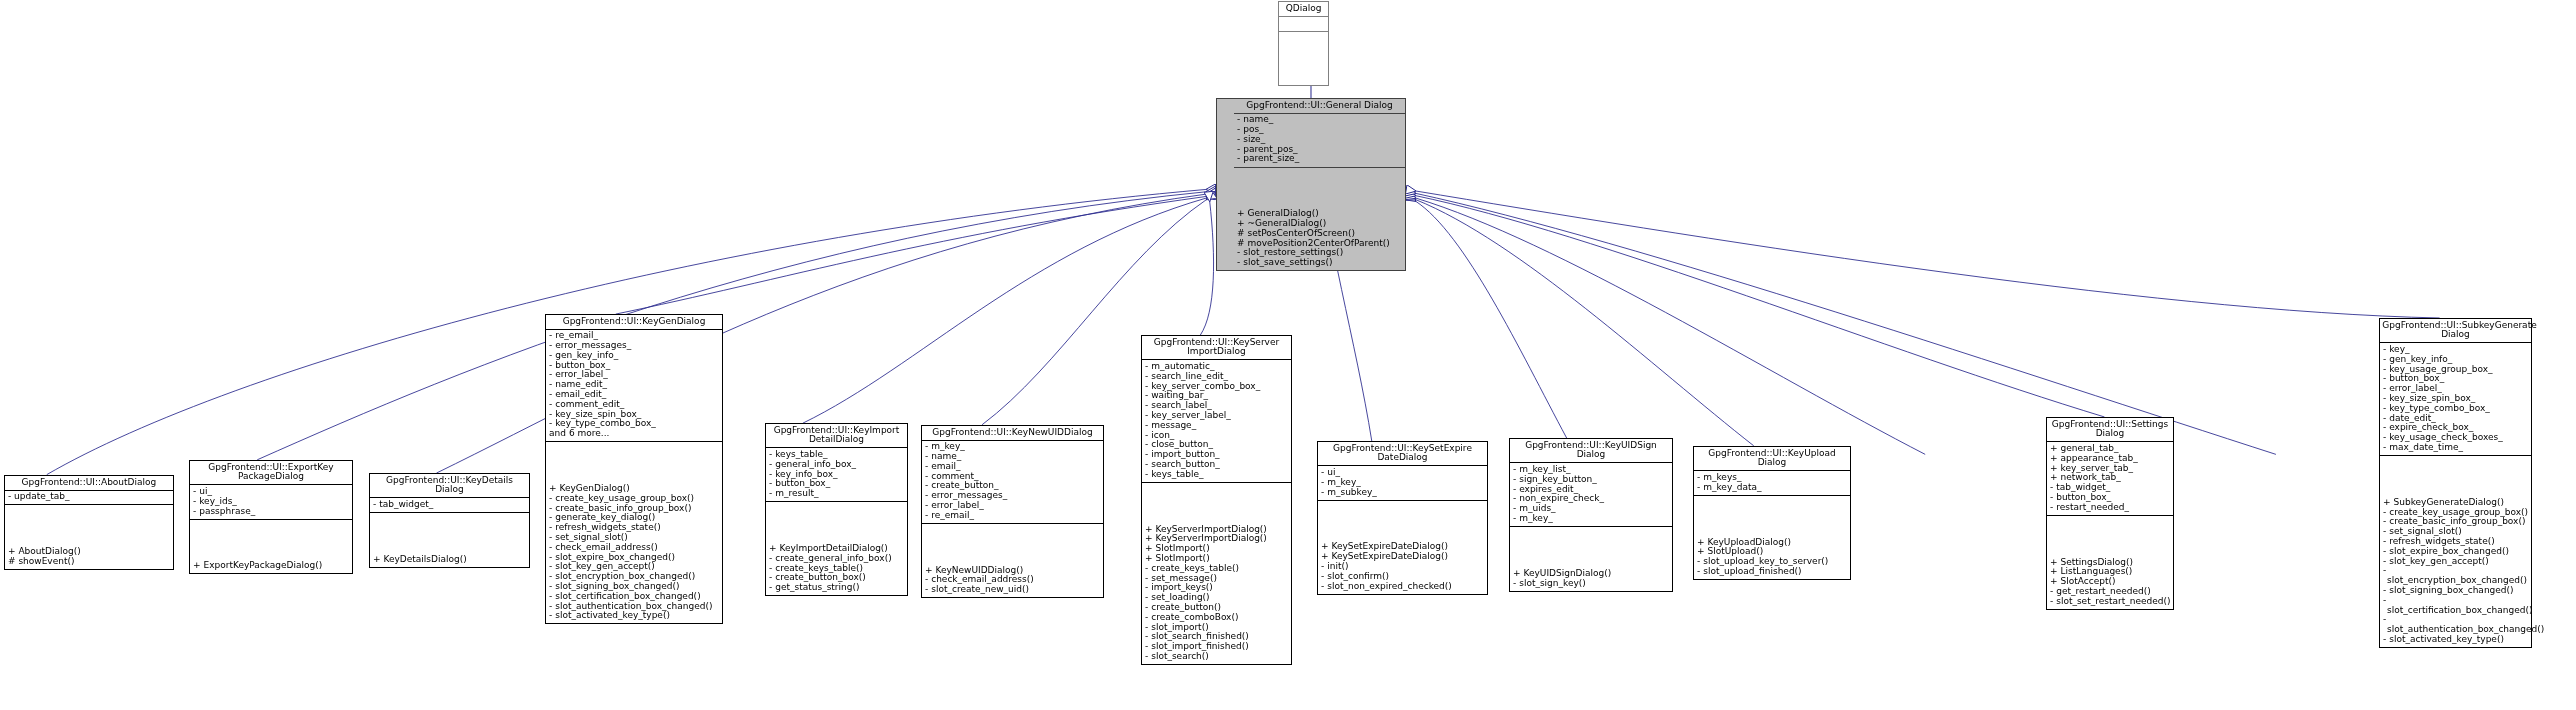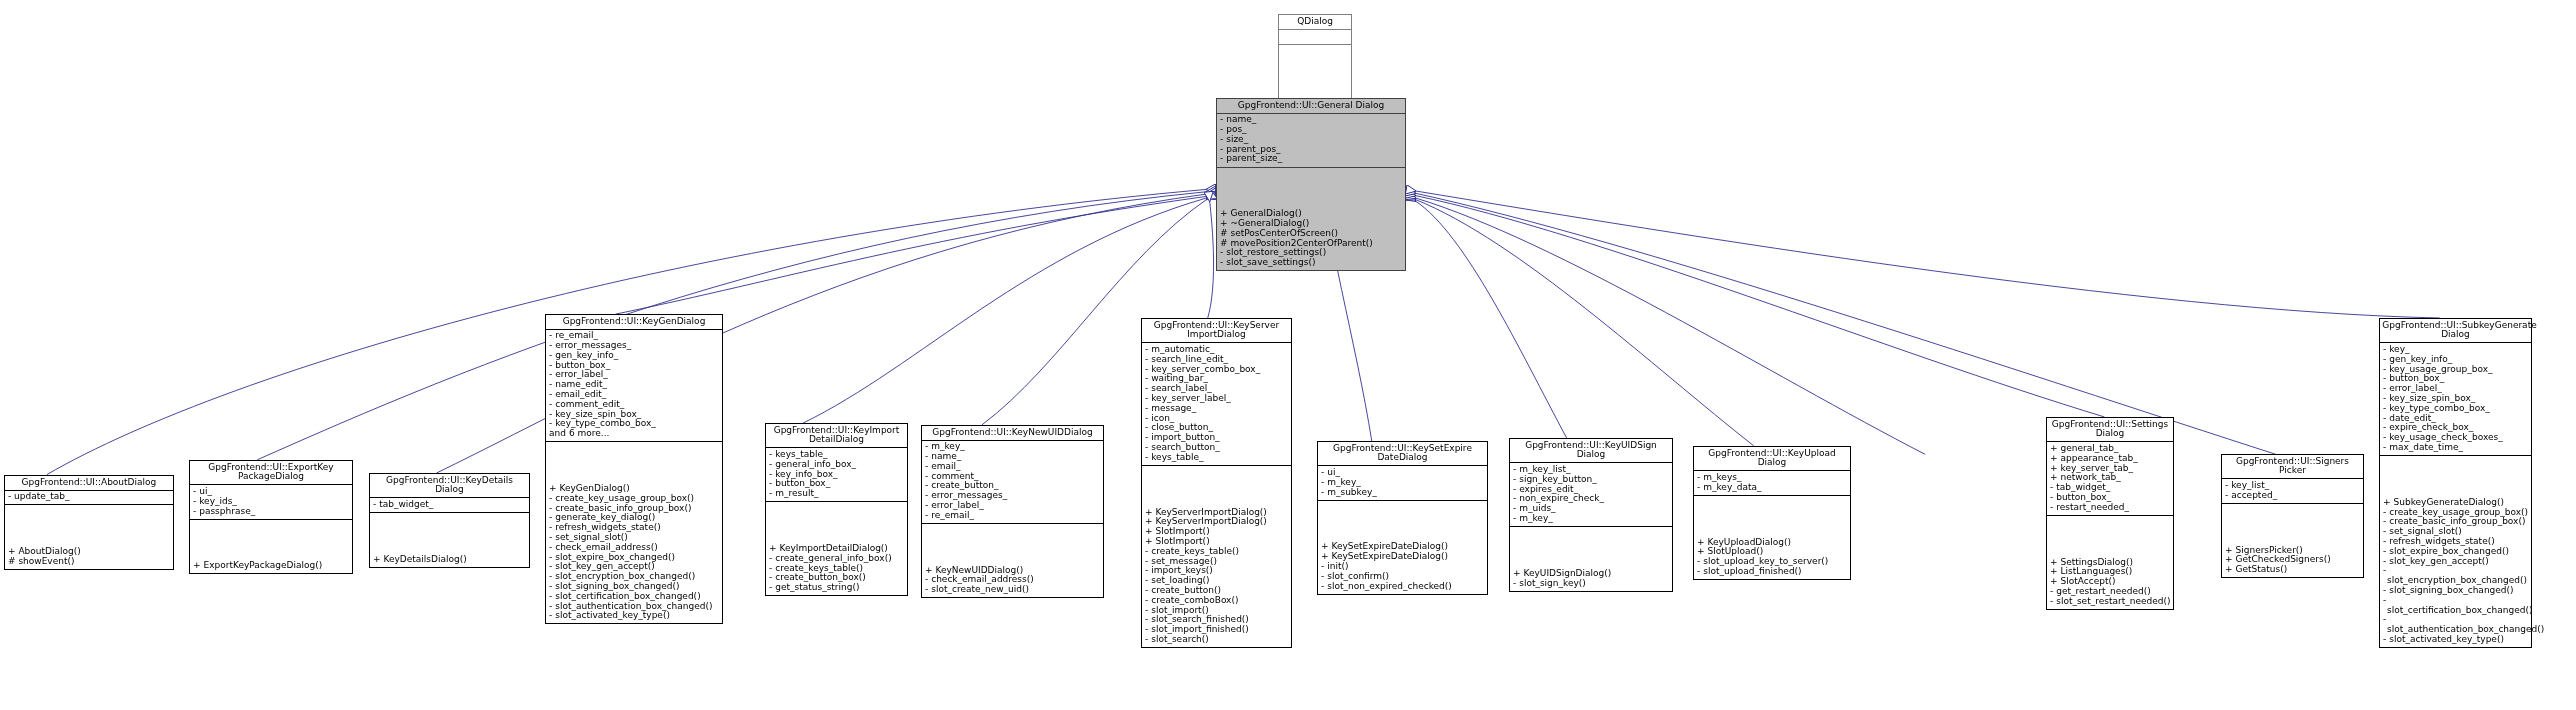--- a/index.html
+++ b/index.html
@@ -92,26 +92,26 @@
     <path d="M 1760 566 C 1740 440, 1700 300, 1690 186" fill="none" stroke="#28288c" stroke-width="1.1" marker-end="url(#hollowUp)"></path>
 
     <path d="M 2010 562 C 1950 450, 1880 300, 1816 258" fill="none" stroke="#28288c" stroke-width="1.1" marker-end="url(#hollowLeft)"></path>
     <path d="M 2250 572 C 2120 470, 1950 310, 1816 256" fill="none" stroke="#28288c" stroke-width="1.1" marker-end="url(#hollowLeft)"></path>
     <path d="M 2470 583 C 2270 480, 2000 310, 1816 254" fill="none" stroke="#28288c" stroke-width="1.1" marker-end="url(#hollowLeft)"></path>
     <path d="M 2700 535 C 2420 450, 2050 300, 1816 251" fill="none" stroke="#28288c" stroke-width="1.1" marker-end="url(#hollowLeft)"></path>
     <path d="M 2920 583 C 2600 480, 2100 310, 1816 248" fill="none" stroke="#28288c" stroke-width="1.1" marker-end="url(#hollowLeft)"></path>
     <path d="M 3130 408 C 2750 400, 2150 300, 1816 245" fill="none" stroke="#28288c" stroke-width="1.1" marker-end="url(#hollowLeft)"></path>
   </svg>
 
-<div class="node plain-gray" style="left: 1278px; top: 14px; width: 74px;">
+<div class="node plain-gray" style="left: 1278px; top: 1px; width: 51px;">
       <div class="title">QDialog</div>
       <div class="sect empty"></div>
       <div class="sect empty"></div>
     </div>
-    <div class="node root" style="left: 1216px; top: 98px; width: 190px;">
+    <div class="node root" style="left: 1216px; top: 98px; width: 190px; padding-left: 17px;">
       <div class="title">GpgFrontend::UI::General
 Dialog</div>
       <div class="sect">
         <div class="row">- name_</div>
         <div class="row">- pos_</div>
         <div class="row">- size_</div>
         <div class="row">- parent_pos_</div>
         <div class="row">- parent_size_</div>
       </div>
       <div class="sect">
@@ -216,21 +216,21 @@
         <div class="row">- error_messages_</div>
         <div class="row">- error_label_</div>
         <div class="row">- re_email_</div>
       </div>
       <div class="sect">
         <div class="row">+ KeyNewUIDDialog()</div>
         <div class="row">- check_email_address()</div>
         <div class="row">- slot_create_new_uid()</div>
       </div>
     </div>
-    <div class="node" style="left: 1141px; top: 318px; width: 151px;">
+    <div class="node" style="left: 1141px; top: 335px; width: 151px;">
       <div class="title">GpgFrontend::UI::KeyServer
 ImportDialog</div>
       <div class="sect">
         <div class="row">- m_automatic_</div>
         <div class="row">- search_line_edit_</div>
         <div class="row">- key_server_combo_box_</div>
         <div class="row">- waiting_bar_</div>
         <div class="row">- search_label_</div>
         <div class="row">- key_server_label_</div>
         <div class="row">- message_</div>
@@ -316,33 +316,20 @@
         <div class="row">- restart_needed_</div>
       </div>
       <div class="sect">
         <div class="row">+ SettingsDialog()</div>
         <div class="row">+ ListLanguages()</div>
         <div class="row">+ SlotAccept()</div>
         <div class="row">- get_restart_needed()</div>
         <div class="row">- slot_set_restart_needed()</div>
       </div>
     </div>
-    <div class="node" style="left: 2221px; top: 454px; width: 143px;">
-      <div class="title">GpgFrontend::UI::Signers
-Picker</div>
-      <div class="sect">
-        <div class="row">- key_list_</div>
-        <div class="row">- accepted_</div>
-      </div>
-      <div class="sect">
-        <div class="row">+ SignersPicker()</div>
-        <div class="row">+ GetCheckedSigners()</div>
-        <div class="row">+ GetStatus()</div>
-      </div>
-    </div>
     <div class="node" style="left: 2379px; top: 318px; width: 153px;">
       <div class="title">GpgFrontend::UI::SubkeyGenerate
 Dialog</div>
       <div class="sect">
         <div class="row">- key_</div>
         <div class="row">- gen_key_info_</div>
         <div class="row">- key_usage_group_box_</div>
         <div class="row">- button_box_</div>
         <div class="row">- error_label_</div>
         <div class="row">- key_size_spin_box_</div>

